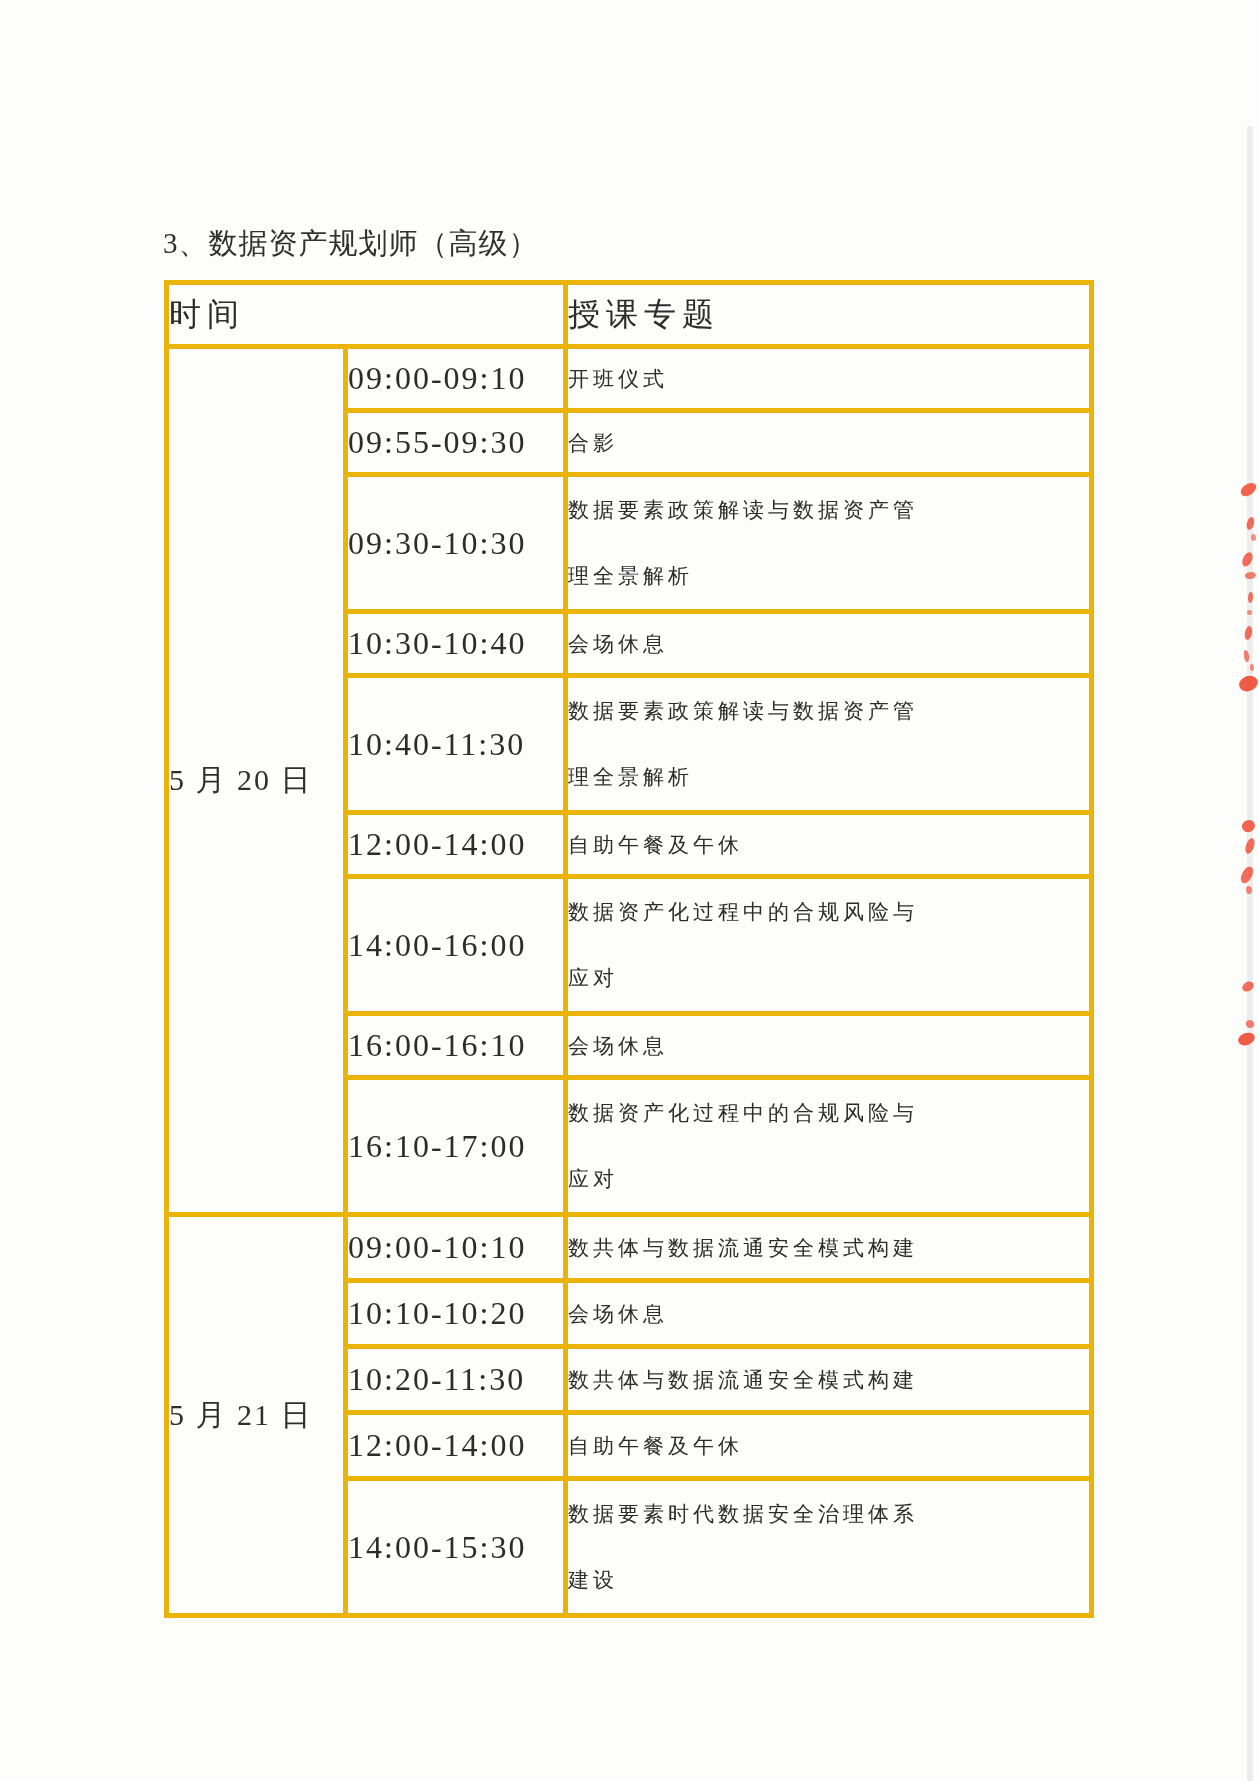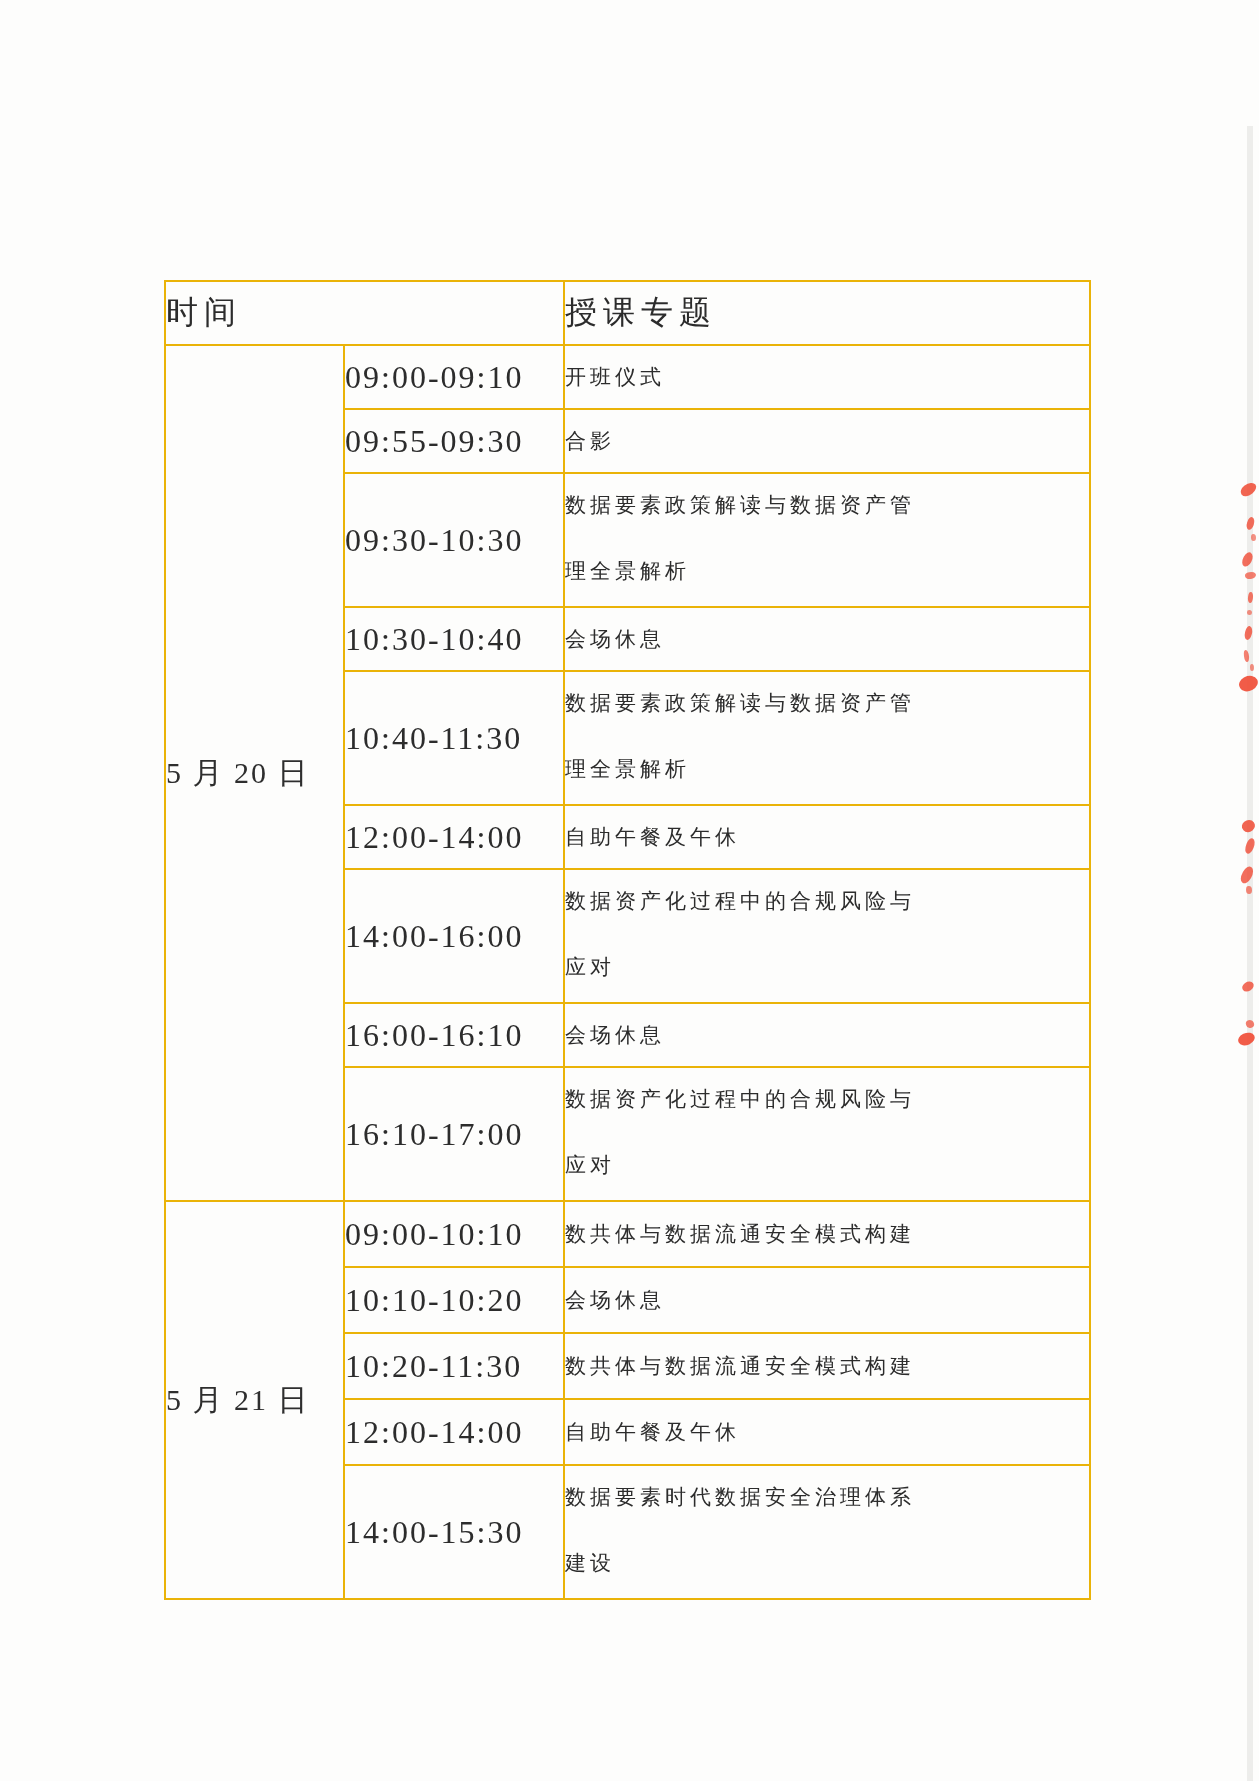--- a/index.html
+++ b/index.html
@@ -12,44 +12,45 @@
     color:#2c2c2c;
   }
   .doc-title{
     position:absolute;left:163px;top:224px;
     font-size:29px;letter-spacing:1px;color:#303030;
     white-space:nowrap;
   }
   .schedule{position:absolute;left:164px;top:280px;}
   table.grid{border-collapse:collapse;table-layout:fixed;width:925px;}
   table.grid td{
-    border:2px solid #eab308;
+    border:5px solid #eab308;
     padding:0;vertical-align:middle;
     overflow:hidden;
   }
   td.hcell{font-size:32px;letter-spacing:6px;padding-left:13px;white-space:nowrap;}
   td.day{font-size:30px;letter-spacing:2px;white-space:nowrap;color:#2e2e2e;}
   td.time{font-size:32px;letter-spacing:2px;white-space:nowrap;}
   td.topic{font-size:21px;letter-spacing:4px;padding-left:14px;white-space:nowrap;margin-left:16px;}
-  td.topic .tline{line-height:66px;white-space:nowrap;font-family:Liberation Mono, monospace;}
+  td.topic .tline{line-height:66px;white-space:nowrap;}
   tr.hrow{height:64px;}
   tr.d0s{height:64px;}
   tr.d0d{height:133px;}
   tr.d1s{height:66px;}
   tr.d1d{height:131px;}
   .edge-shadow{
     position:absolute;left:1247px;top:126px;width:6px;height:1655px;
     background:#ececea;opacity:.95;
   }
   .mark{position:absolute;border-radius:45% 55% 48% 52%;}
 </style>
 </head>
 <body>
 
 <div class="page">
+  <div class="doc-title">3、数据资产规划师（高级）</div>
   <div class="schedule">
       <table class="grid">
         <colgroup>
           <col style="width: 179px;">
           <col style="width: 220px;">
           <col style="width: 526px;">
         </colgroup>
         <tbody>
           <tr class="hrow">
             <td class="hcell" colspan="2">时间</td>

